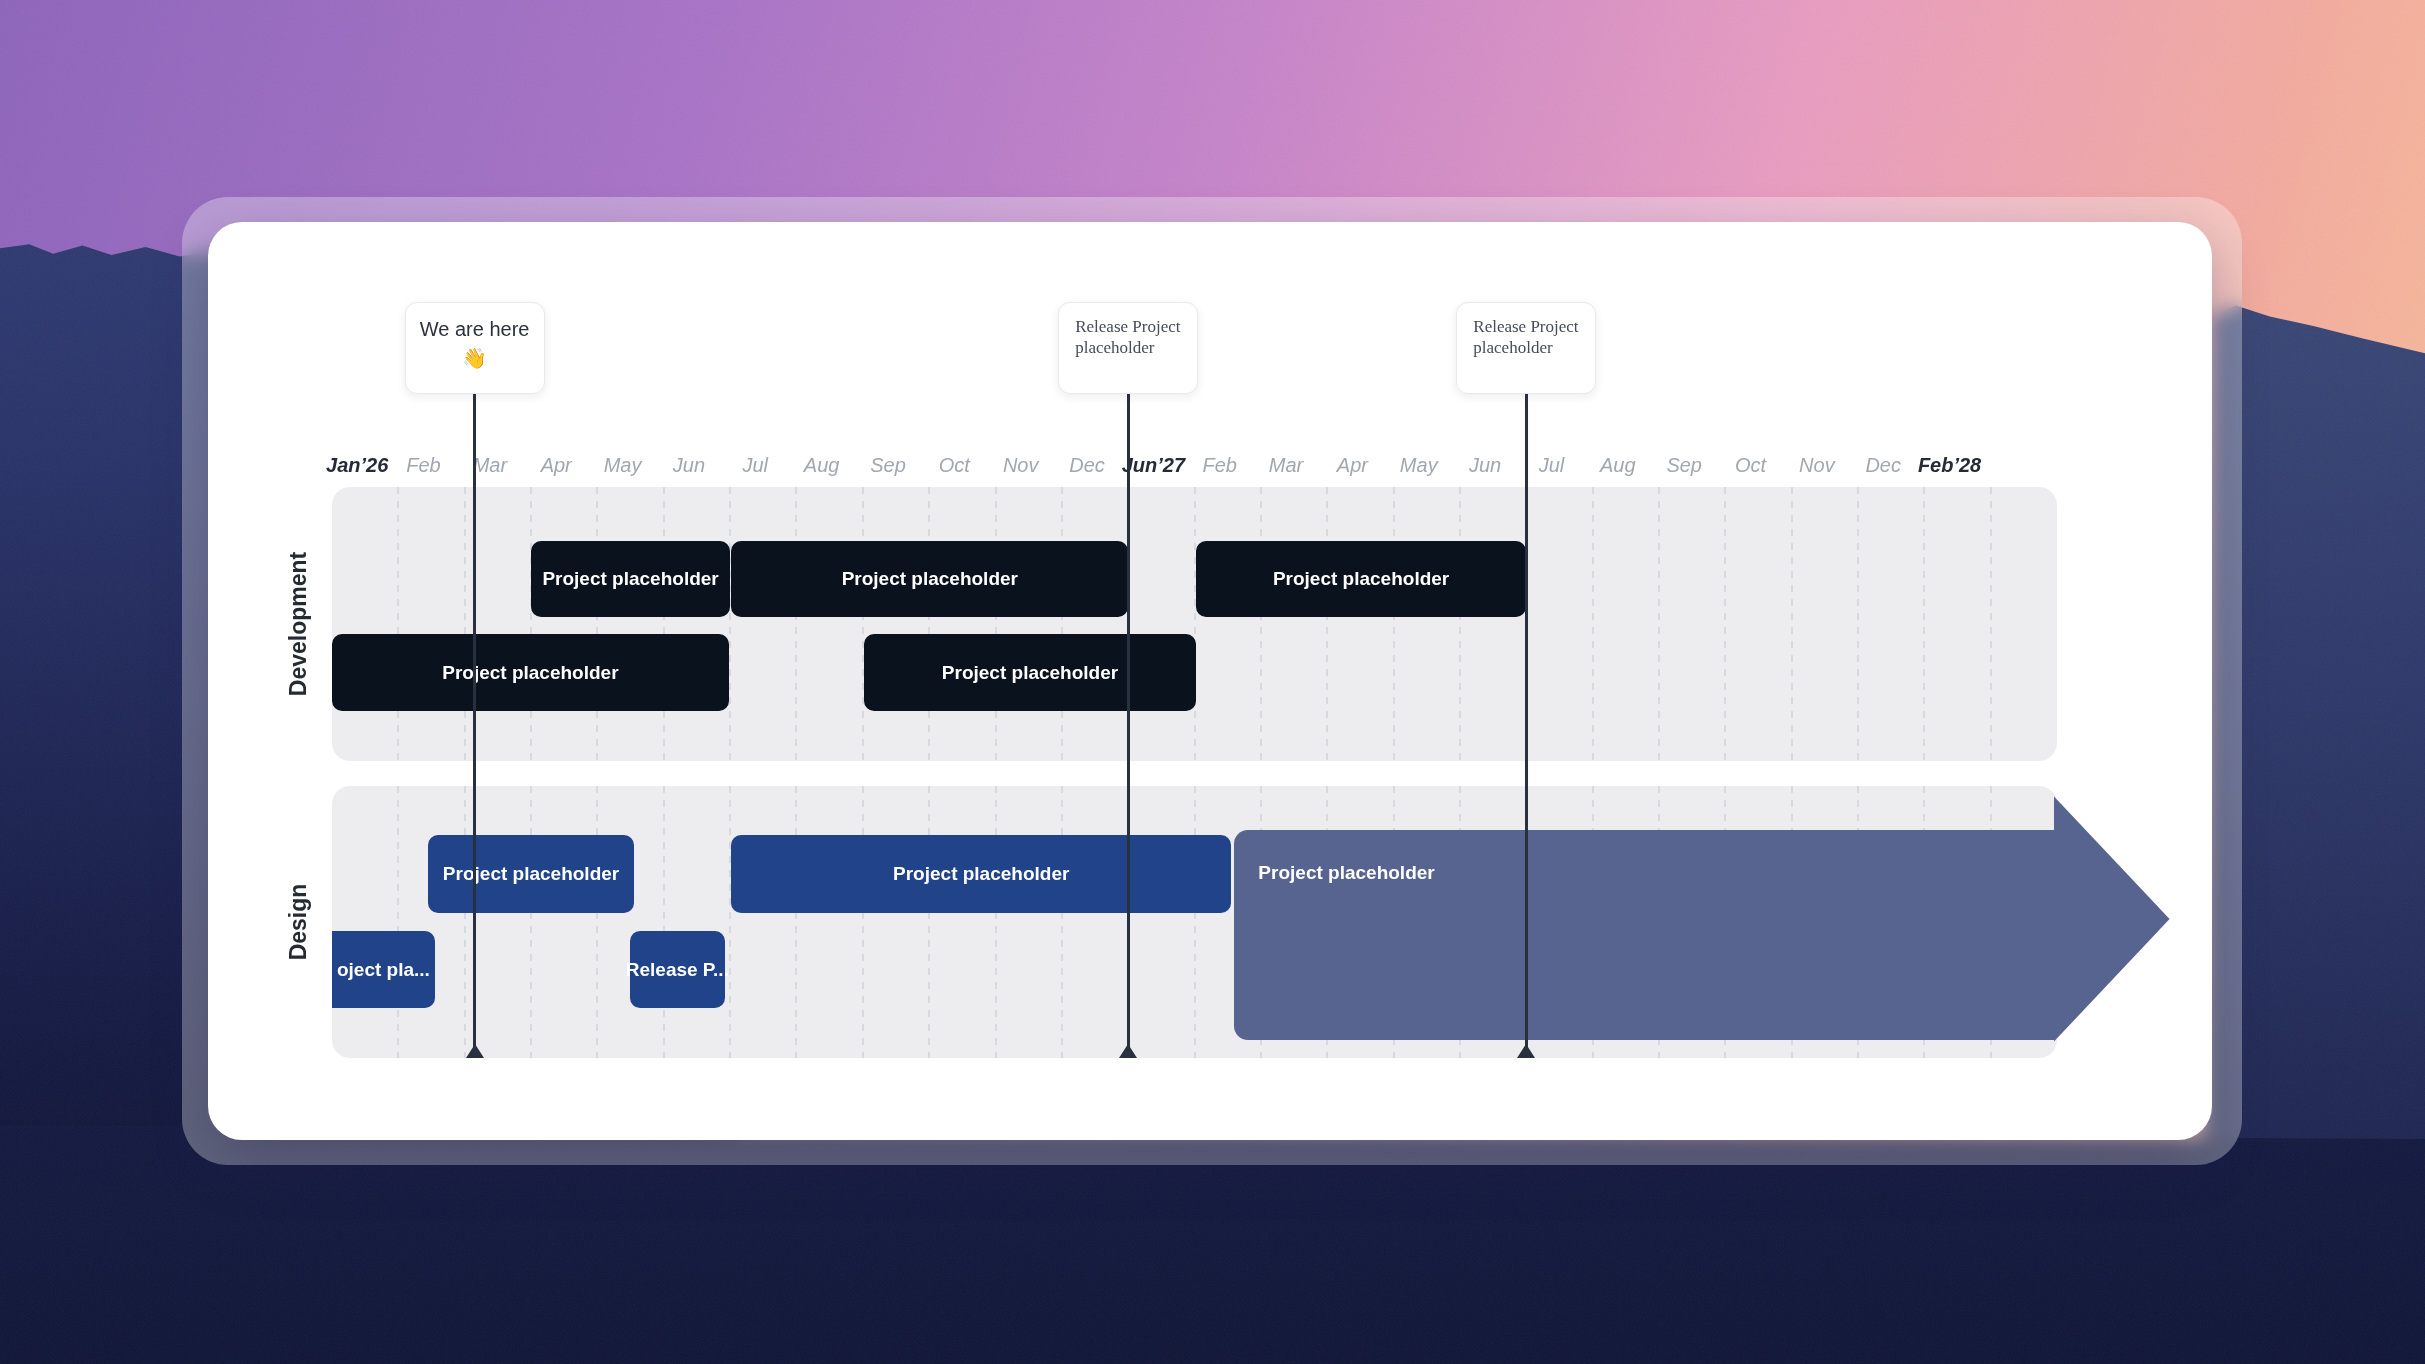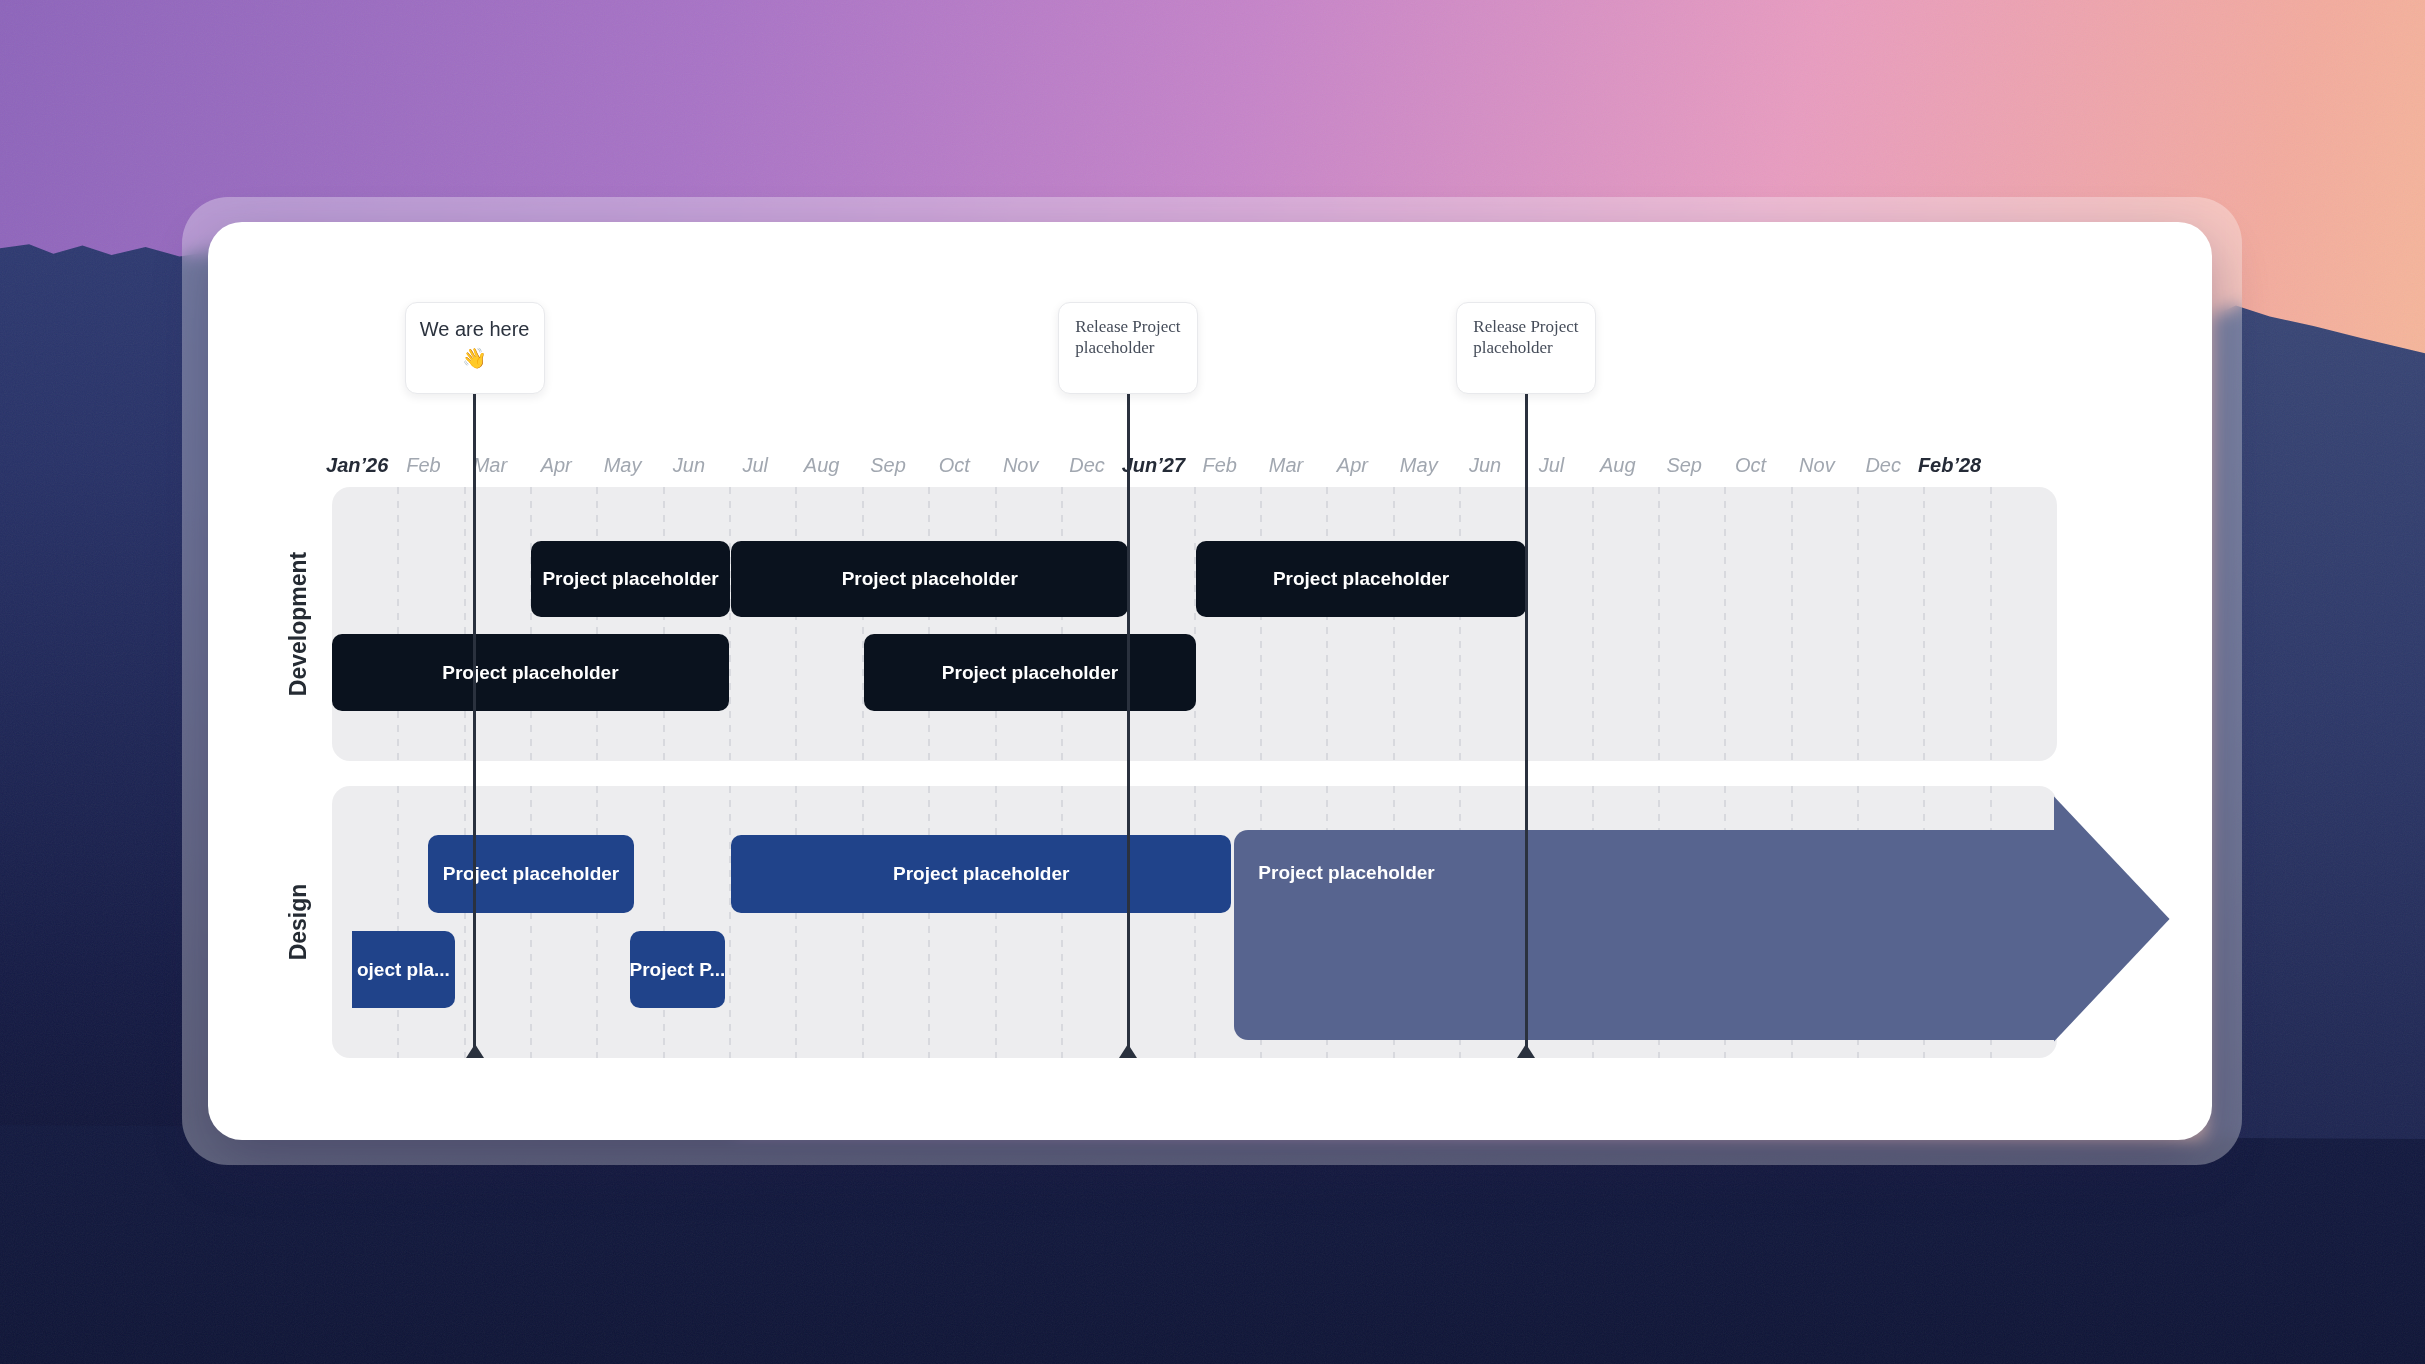--- a/index.html
+++ b/index.html
@@ -179,25 +179,25 @@
         <div class="bar blue" style="left: 96.2075px; width: 205.685px; top: 49px; height: 78px;">
           <span>Project placeholder</span>
         </div>
         <div class="bar blue" style="left: 399.427px; width: 499.615px; top: 49px; height: 78px;">
           <span>Project placeholder</span>
         </div>
         <div class="bar arrow-body" style="left: 902.36px; width: 796.2px; top: 44px; height: 178px;">
           <span>Project placeholder</span>
           <div class="arrow-head"></div>
         </div>
-        <div class="bar blue clipped" style="left: 0px; width: 94.8805px; top: 145px; height: 77px; margin-left: 20px;">
+        <div class="bar blue clipped" style="left: 0px; width: 94.8805px; top: 145px; height: 77px;">
           <span>oject pla...</span>
         </div>
         <div class="bar blue" style="left: 297.911px; width: 94.8805px; top: 145px; height: 77px;">
-          <span>Project P...</span>
+          <span>Release P...</span>
         </div>
       </div>
     </div>
   <div id="overlay">
       <div class="ms-line" style="left: 265.152px;"></div>
       <div class="ms-tri" style="left: 257.652px;"></div>
       <div class="ms-box current" style="left: 196.652px;">
         <div class="ms-label">We are here</div>
         <div class="ms-emoji">👋</div>
       </div>

